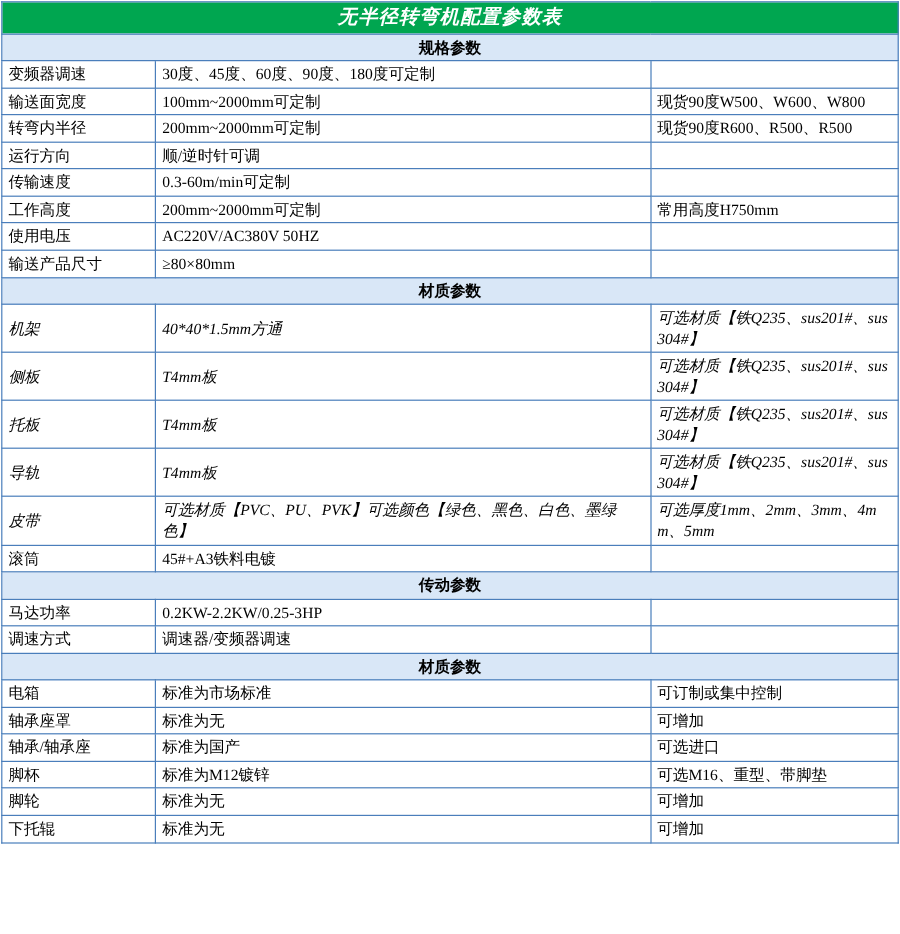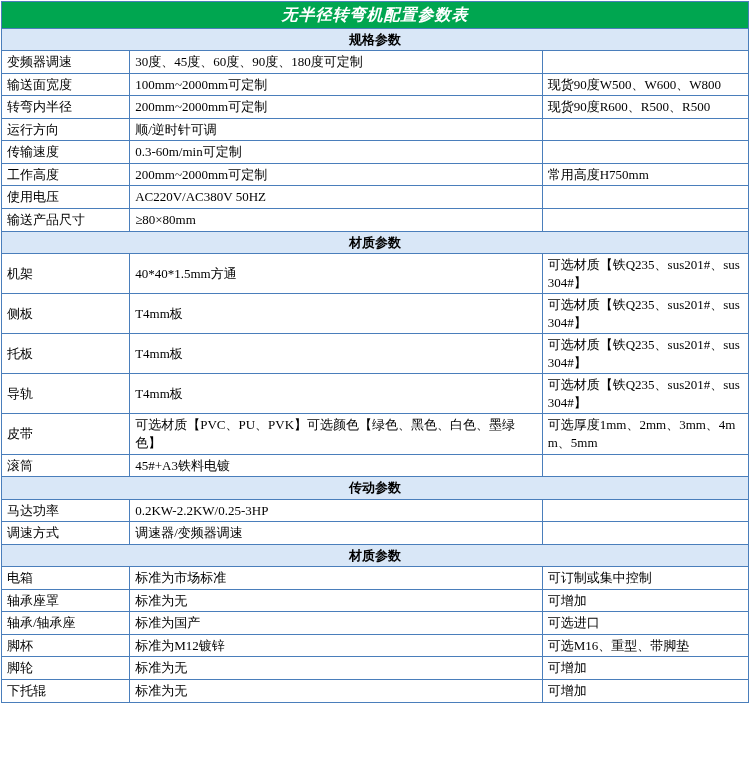--- a/index.html
+++ b/index.html
@@ -43,21 +43,21 @@
     background: #d9e7f7;
     text-align: center;
     font-weight: bold;
     font-size: 13px;
     padding: 3px 0;
     margin-top: 32px;
   }
   .c1 { width: 128px; }
   .c2 { width: 412px; }
   .c3 { width: 206px; }
-  .tall { height: 34px; }
+  .tall { height: 34px; font-style: italic; }
   .std { height: 22px; }
 </style>
 </head>
 <body>
 
 <table class="spec">
   <colgroup>
     <col class="c1">
       <col class="c2">
       <col class="c3">

